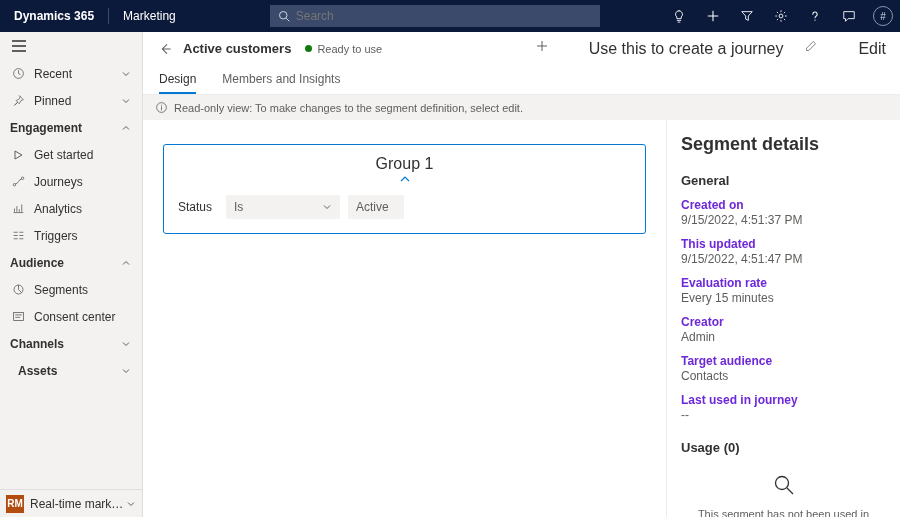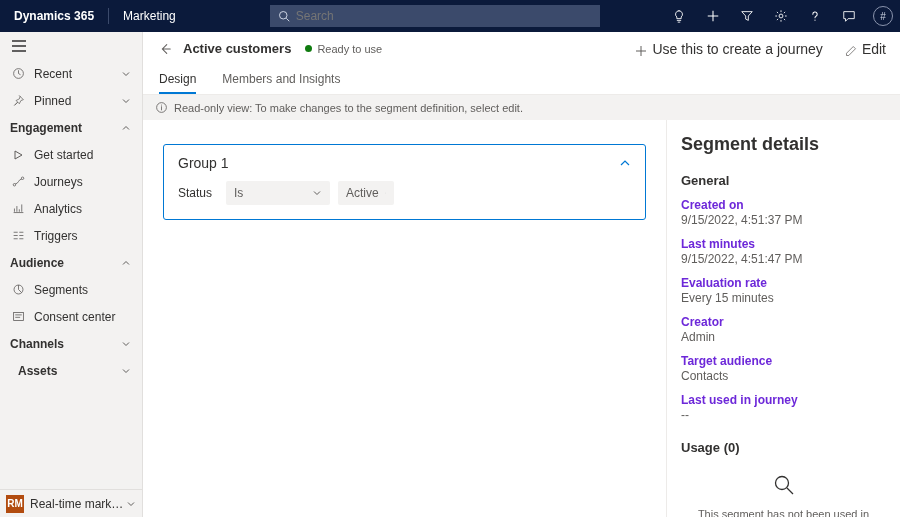--- a/index.html
+++ b/index.html
@@ -31,43 +31,43 @@
   .nav-footer .badge { width:18px; height:18px; background:#b24c0f; color:#fff; font-size:10px; font-weight:600; display:flex; align-items:center; justify-content:center; margin-right:6px; }
 
   
   .main { flex:1; display:flex; flex-direction:column; }
   .page-header { height:33px; display:flex; align-items:center; padding:0 10px; }
   .back-btn { width:24px; display:flex; justify-content:center; }
   .page-title { font-weight:600; font-size:13px; margin-left:6px; }
   .status-pill { display:flex; align-items:center; font-size:11px; color:#605e5c; margin-left:14px; }
   .status-dot { width:7px; height:7px; border-radius:50%; background:#0f7b0f; margin-right:5px; }
   .hdr-spacer { flex:1; }
-  .hdr-action { display:flex; align-items:flex-end; font-size:14px; color:#323130; margin-left:14px; padding:3px 4px; }
+  .hdr-action { display:flex; align-items:flex-start; font-size:16px; color:#323130; margin-left:14px; padding:3px 4px;gap:36px; }
   .hdr-action svg { margin-right:5px; }
 
   .tabs { height:30px; display:flex; align-items:flex-end; padding:0 16px; border-bottom:1px solid #edebe9; }
   .tab { font-size:12px; color:#605e5c; padding:6px 0; margin-right:26px; border-bottom:2px solid transparent; }
   .tab.active { color:#323130; border-bottom-color:#0078d4; font-weight:400; }
 
   .info-strip { height:25px; background:#f3f2f1; display:flex; align-items:center; padding:0 12px; font-size:11px; color:#605e5c; }
   .info-strip svg { margin-right:6px; }
 
   .content { flex:1; display:flex; overflow:hidden; }
   .canvas { flex:1; padding:24px 20px; position:relative; }
   .details { width:234px; border-left:1px solid #edebe9; padding:14px 14px; font-size:12px; overflow:auto; }
 
   .group-card { border:1px solid #0078d4; border-radius:3px; padding:10px 14px 14px; }
-  .group-head { display:flex; align-items:center; font-size:14px; color:#323130; margin-bottom:10px; }
+  .group-head { display:flex; align-items:center; font-size:16px; color:#323130; margin-bottom:10px;flex-direction:column; }
   .group-head .spacer { flex:1; }
   .filter-row { display:flex; align-items:center; gap:8px; }
   .filter-label { font-size:12px; width:40px; }
   .pseudo-select { background:#f3f2f1; height:24px; display:flex; align-items:center; padding:0 8px; font-size:12px; color:#605e5c; border-radius:2px; }
   .pseudo-select .sp { flex:1; }
   .pseudo-select svg { margin-left:6px; }
-  .w1 { width:104px;gap:9px; }
+  .w1 { width:114px;gap:9px; }
   .w2 { width:56px; }
 
   .details h1 { font-size:18px; font-weight:600; margin-bottom:18px; }
   .details h2 { font-size:13px; font-weight:600; margin-bottom:10px; }
   .det-field { margin-bottom:10px; }
   .det-label { font-size:12px; font-weight:600; color:#6d28d9; }
   .det-value { font-size:12px; color:#605e5c; margin-top:1px; }
   .usage-empty { display:flex; flex-direction:column; align-items:center; margin-top:18px; }
   .usage-empty-text { font-size:11px; color:#605e5c; text-align:center; margin-top:10px; line-height:1.4; }
 
@@ -334,21 +334,21 @@
 
       <div class="details">
         <h1>Segment details</h1>
         <h2>General</h2>
 
         <div class="det-field">
           <div class="det-label">Created on</div>
           <div class="det-value">9/15/2022, 4:51:37 PM</div>
         </div>
         <div class="det-field">
-          <div class="det-label">Last minutes</div>
+          <div class="det-label">This updated</div>
           <div class="det-value">9/15/2022, 4:51:47 PM</div>
         </div>
         <div class="det-field">
           <div class="det-label">Evaluation rate</div>
           <div class="det-value">Every 15 minutes</div>
         </div>
         <div class="det-field">
           <div class="det-label">Creator</div>
           <div class="det-value">Admin</div>
         </div>

